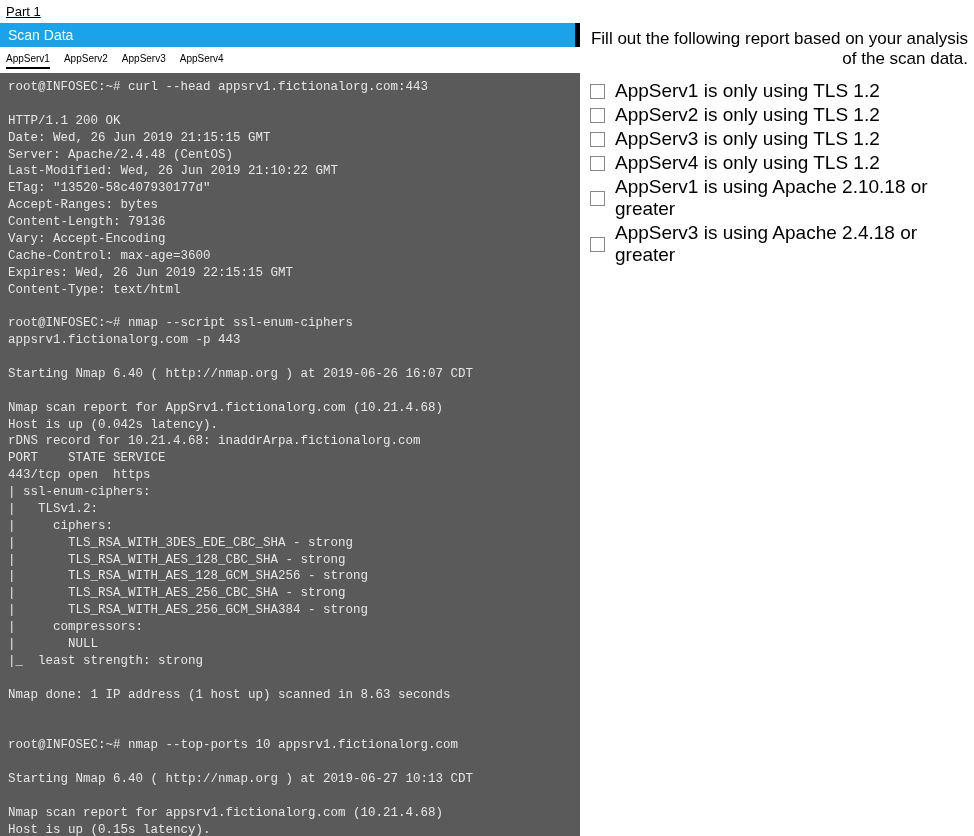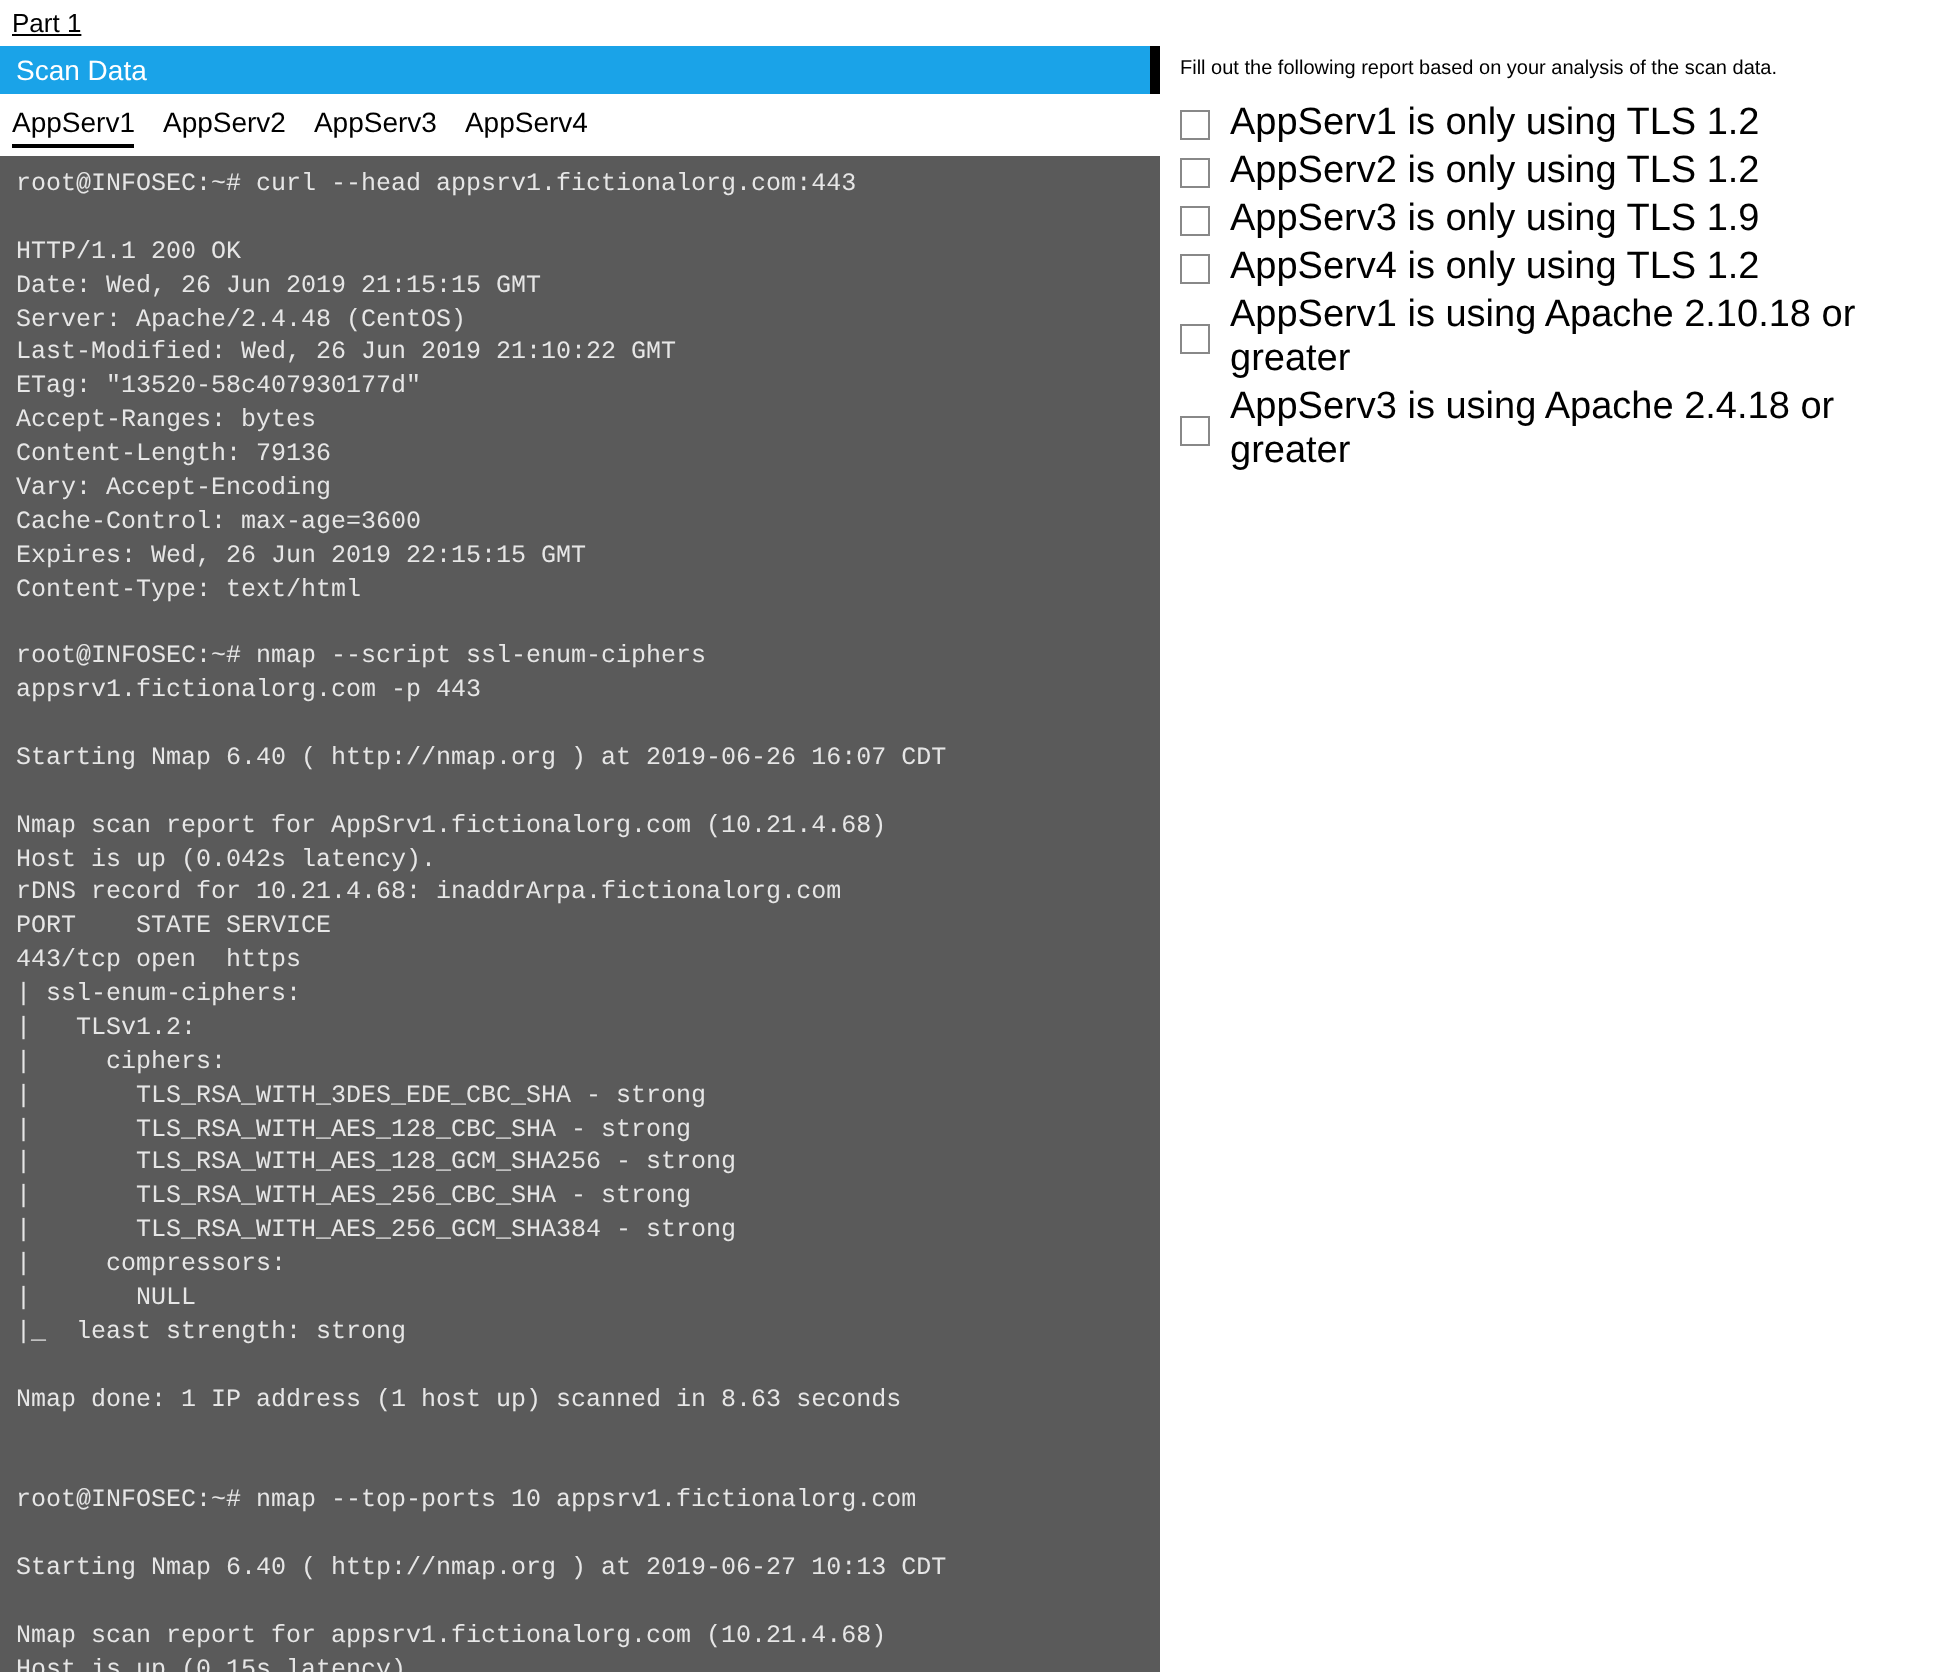--- a/index.html
+++ b/index.html
@@ -25,41 +25,42 @@
     color: #fff;
     padding: 4px 8px;
     font-size: 14px;
     border-right: 5px solid #000000;
   }
   .right-col .section-header { border-right: none; }
   .tabs {
     display: flex;
     gap: 14px;
     padding: 6px 6px 0 6px;
-    font-size: 14px;
+    font-size: 10px;
   }
   .tab {
     cursor: pointer;
     padding-bottom: 3px;
   }
   .tab.active { border-bottom: 2px solid #000; }
   .terminal {
     background: #5a5a5a;
     color: #e6e6e6;
     font-family: "Courier New", monospace;
     font-size: 12.5px;
     line-height: 1.35;
     padding: 6px 8px;
     white-space: pre;
     margin-top: 4px;
     min-height: 760px;
   }
   .report-intro {
     padding: 6px 6px 10px 6px;
-    font-size: 10px;
+    font-size: 17px;
+    text-align: right;
   }
   .check-row {
     display: flex;
     align-items: center;
     gap: 10px;
     padding: 1px 6px;
     font-size: 19px;
   }
   .checkbox {
     width: 15px;
@@ -143,21 +144,21 @@
     <div class="check-row">
       <div class="checkbox"></div>
       <span>AppServ1 is only using TLS 1.2</span>
     </div>
     <div class="check-row">
       <div class="checkbox"></div>
       <span>AppServ2 is only using TLS 1.2</span>
     </div>
     <div class="check-row">
       <div class="checkbox"></div>
-      <span>AppServ3 is only using TLS 1.9</span>
+      <span>AppServ3 is only using TLS 1.2</span>
     </div>
     <div class="check-row">
       <div class="checkbox"></div>
       <span>AppServ4 is only using TLS 1.2</span>
     </div>
     <div class="check-row">
       <div class="checkbox"></div>
       <span>AppServ1 is using Apache 2.10.18 or greater</span>
     </div>
     <div class="check-row">

